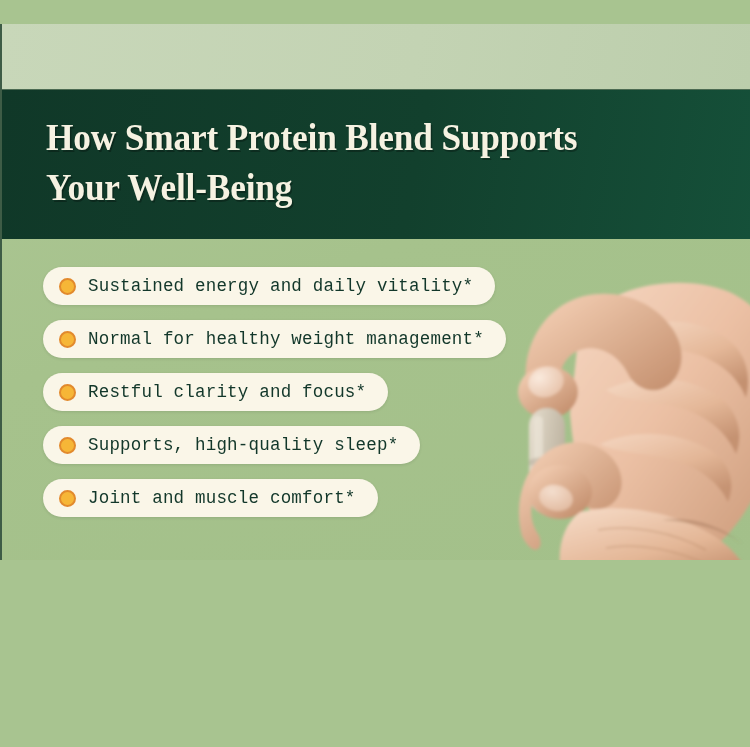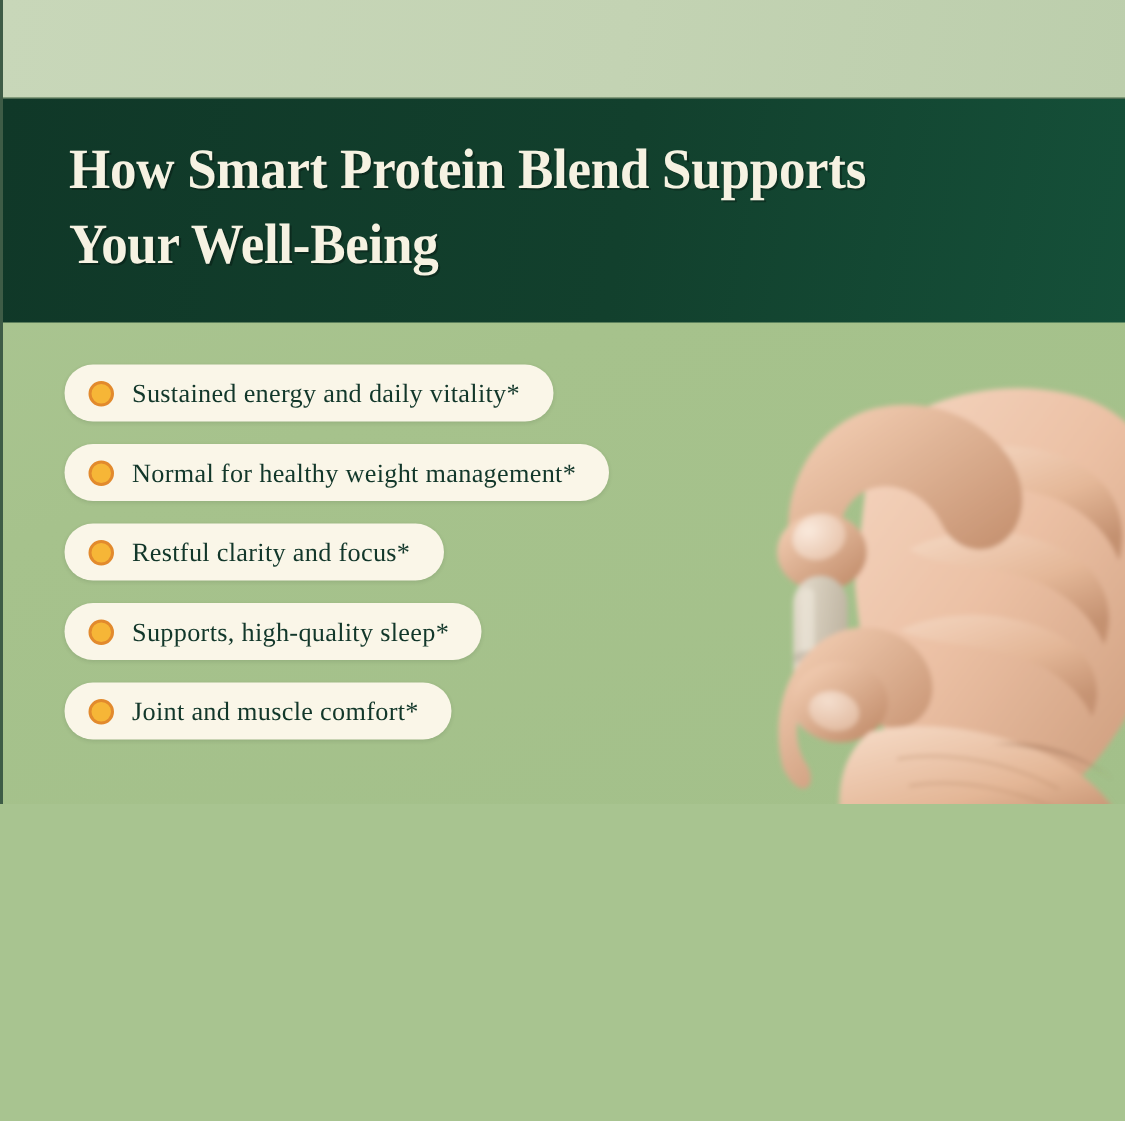--- a/index.html
+++ b/index.html
@@ -6,20 +6,21 @@
   body{
     width:750px;height:747px;overflow:hidden;
     font-family:"Liberation Sans",sans-serif;
     background:#A8C490;
   }
   #canvas{
     position:relative;width:750px;height:536px;overflow:hidden;
     background:#ffffff;
     border-left:2px solid #3E5C46;
     box-sizing:border-box;
+    margin-top:24px;
   }
 
   
   .bg-base{
     position:absolute;inset:0;
     background:linear-gradient(160deg,#ADC795 0%,#A6C28C 45%,#A3C08A 100%);
   }
   .bg-top-strip{
     position:absolute;left:0;top:0;width:750px;height:66px;
     background:linear-gradient(100deg,#C8D7B9 0%,#C3D3B3 55%,#BCCEAC 100%);
@@ -67,21 +68,21 @@
     box-shadow:0 1px 3px rgba(30,50,30,0.13);
     white-space:nowrap;
   }
   .bullet{
     flex:0 0 auto;width:17px;height:17px;border-radius:50%;
     background:#F6B637;
     border:2.5px solid #E28A2D;
     box-sizing:border-box;
   }
   .pill-text{
-    font-family:Liberation Serif, serif;
+    font-family:Liberation Mono, monospace;
     font-size:17.5px;
     line-height:20px;
     letter-spacing:0.2px;
     color:#12372A;
   }
 </style>
 </head>
 <body>
 
 <div id="canvas">

